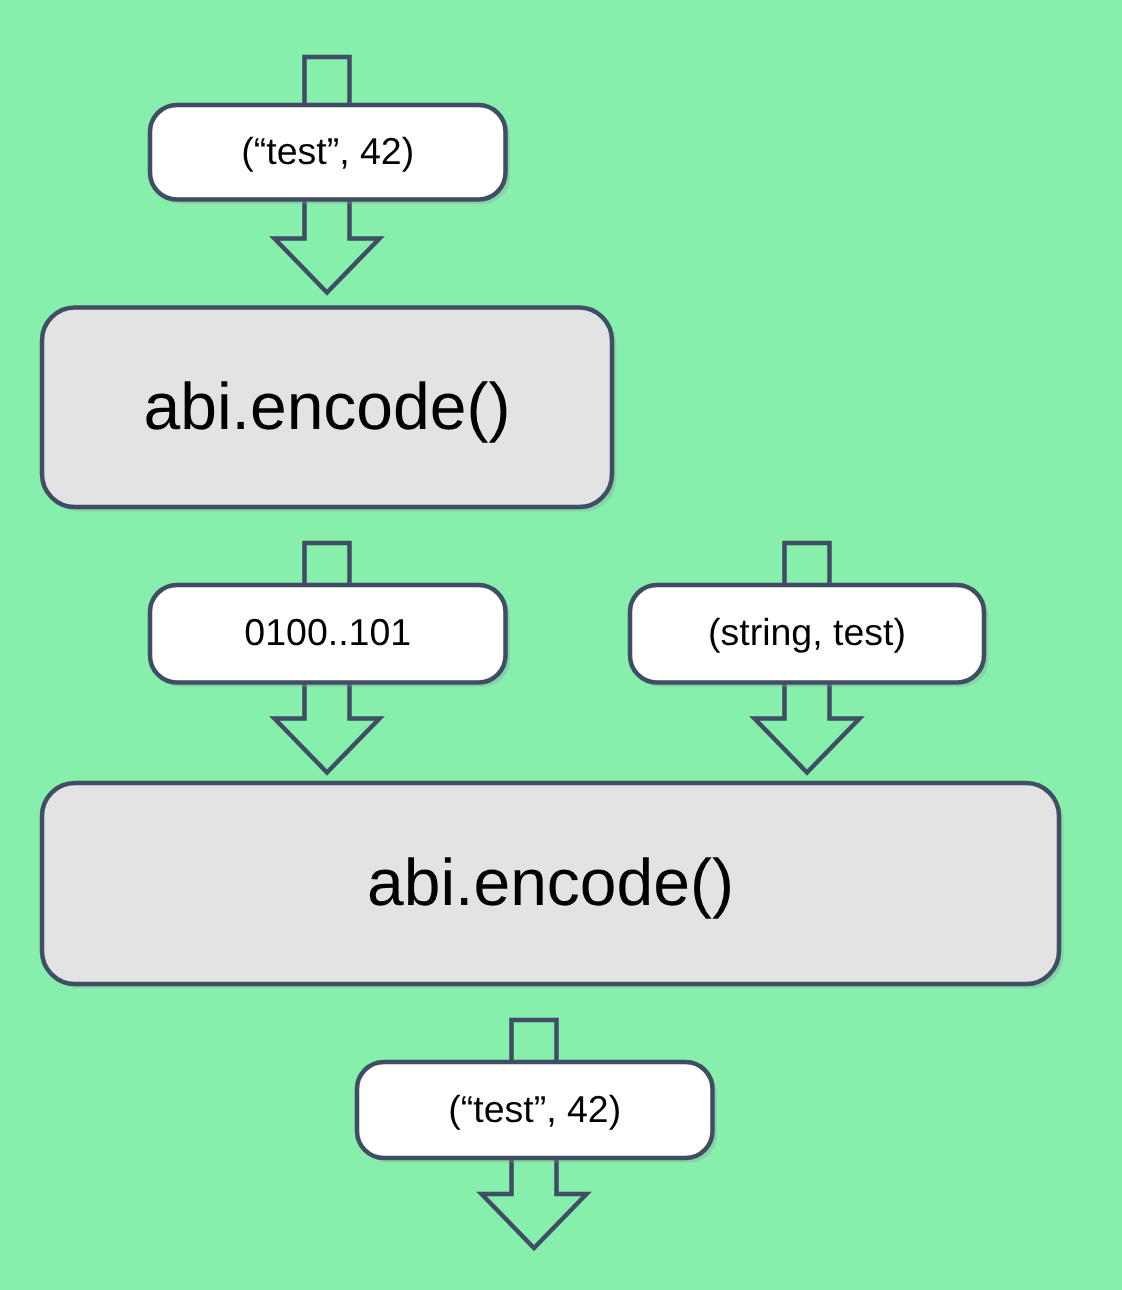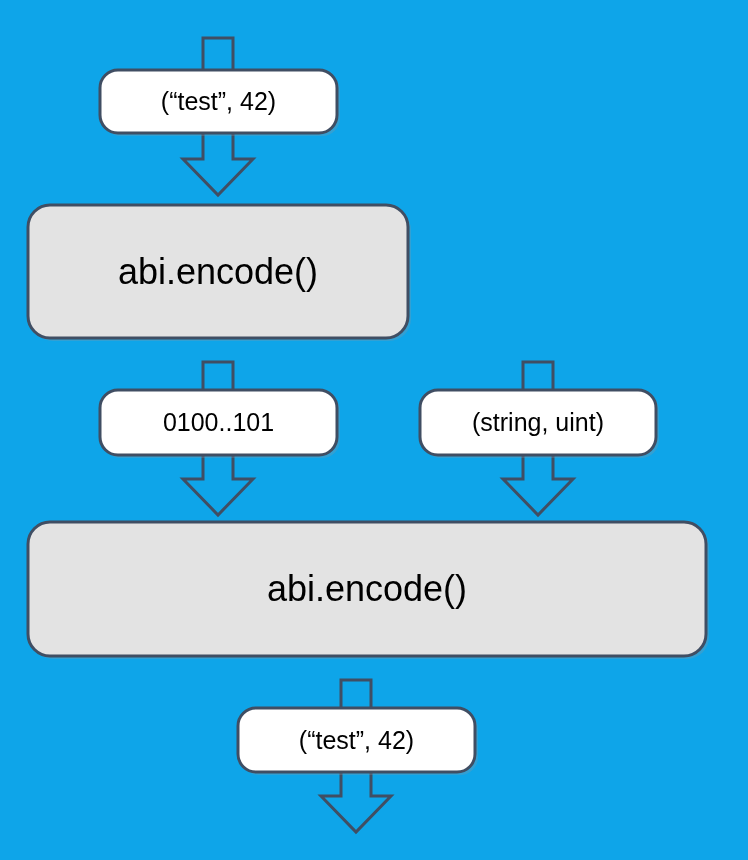--- a/index.html
+++ b/index.html
@@ -28,27 +28,27 @@
     align-items: center;
     justify-content: center;
     color: #000000;
     white-space: nowrap;
     pointer-events: none;
   }
   .label-data {
     font-size: 25px;
   }
   .label-process {
-    font-size: 36px;
+    font-size: 44px;
   }
 </style>
 </head>
 <body>
 
-<div id="diagram-canvas" style="background: #0ea5e9;">
+<div id="diagram-canvas" style="background: #86efac;">
   <svg id="diagram-svg" width="748" height="860" viewBox="0 0 748 860">
       <path d="M 203 70 L 203 38 L 233 38 L 233 70" fill="none" stroke="#404E63" stroke-width="3" stroke-linejoin="miter"></path>
       <path d="M 203 133 L 203 159 L 183 159 L 218 195 L 253 159 L 233 159 L 233 133" fill="none" stroke="#404E63" stroke-width="3" stroke-linejoin="miter"></path>
       <path d="M 203 390 L 203 362 L 233 362 L 233 390" fill="none" stroke="#404E63" stroke-width="3" stroke-linejoin="miter"></path>
       <path d="M 523 390 L 523 362 L 553 362 L 553 390" fill="none" stroke="#404E63" stroke-width="3" stroke-linejoin="miter"></path>
       <path d="M 203 455 L 203 479 L 183 479 L 218 515 L 253 479 L 233 479 L 233 455" fill="none" stroke="#404E63" stroke-width="3" stroke-linejoin="miter"></path>
       <path d="M 523 455 L 523 479 L 503 479 L 538 515 L 573 479 L 553 479 L 553 455" fill="none" stroke="#404E63" stroke-width="3" stroke-linejoin="miter"></path>
       <path d="M 341 708 L 341 680 L 371 680 L 371 708" fill="none" stroke="#404E63" stroke-width="3" stroke-linejoin="miter"></path>
       <path d="M 341 772 L 341 796 L 321 796 L 356 832 L 391 796 L 371 796 L 371 772" fill="none" stroke="#404E63" stroke-width="3" stroke-linejoin="miter"></path>
       <rect x="103" y="73" width="237" height="63" rx="18" ry="18" fill="rgba(140,148,162,0.30)"></rect>
@@ -61,17 +61,17 @@
       <rect x="420" y="390" width="236" height="65" rx="18" ry="18" fill="#FFFFFF" stroke="#404E63" stroke-width="3"></rect>
       <rect x="31" y="525" width="678" height="134" rx="22" ry="22" fill="rgba(140,148,162,0.30)"></rect>
       <rect x="28" y="522" width="678" height="134" rx="22" ry="22" fill="#E3E3E3" stroke="#404E63" stroke-width="3"></rect>
       <rect x="241" y="711" width="237" height="64" rx="18" ry="18" fill="rgba(140,148,162,0.30)"></rect>
       <rect x="238" y="708" width="237" height="64" rx="18" ry="18" fill="#FFFFFF" stroke="#404E63" stroke-width="3"></rect>
     </svg>
   <div id="label-layer">
       <div class="node-label label-data" style="left: 100px; top: 70px; width: 237px; height: 63px; color: rgb(0, 0, 0);">(“test”, 42)</div>
       <div class="node-label label-process" style="left: 28px; top: 205px; width: 380px; height: 133px; color: rgb(0, 0, 0);">abi.encode()</div>
       <div class="node-label label-data" style="left: 100px; top: 390px; width: 237px; height: 65px; color: rgb(0, 0, 0);">0100..101</div>
-      <div class="node-label label-data" style="left: 420px; top: 390px; width: 236px; height: 65px; color: rgb(0, 0, 0);">(string, uint)</div>
+      <div class="node-label label-data" style="left: 420px; top: 390px; width: 236px; height: 65px; color: rgb(0, 0, 0);">(string, test)</div>
       <div class="node-label label-process" style="left: 28px; top: 522px; width: 678px; height: 134px; color: rgb(0, 0, 0);">abi.encode()</div>
       <div class="node-label label-data" style="left: 238px; top: 708px; width: 237px; height: 64px; color: rgb(0, 0, 0);">(“test”, 42)</div>
     </div>
 </div>
 
 </body></html>

